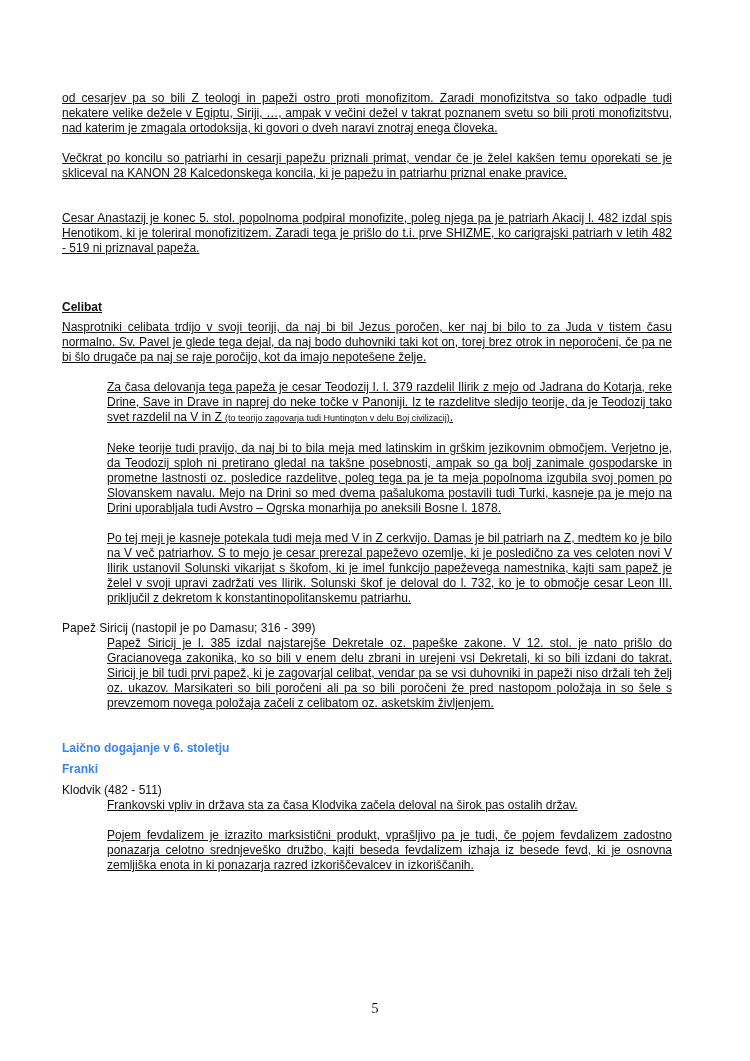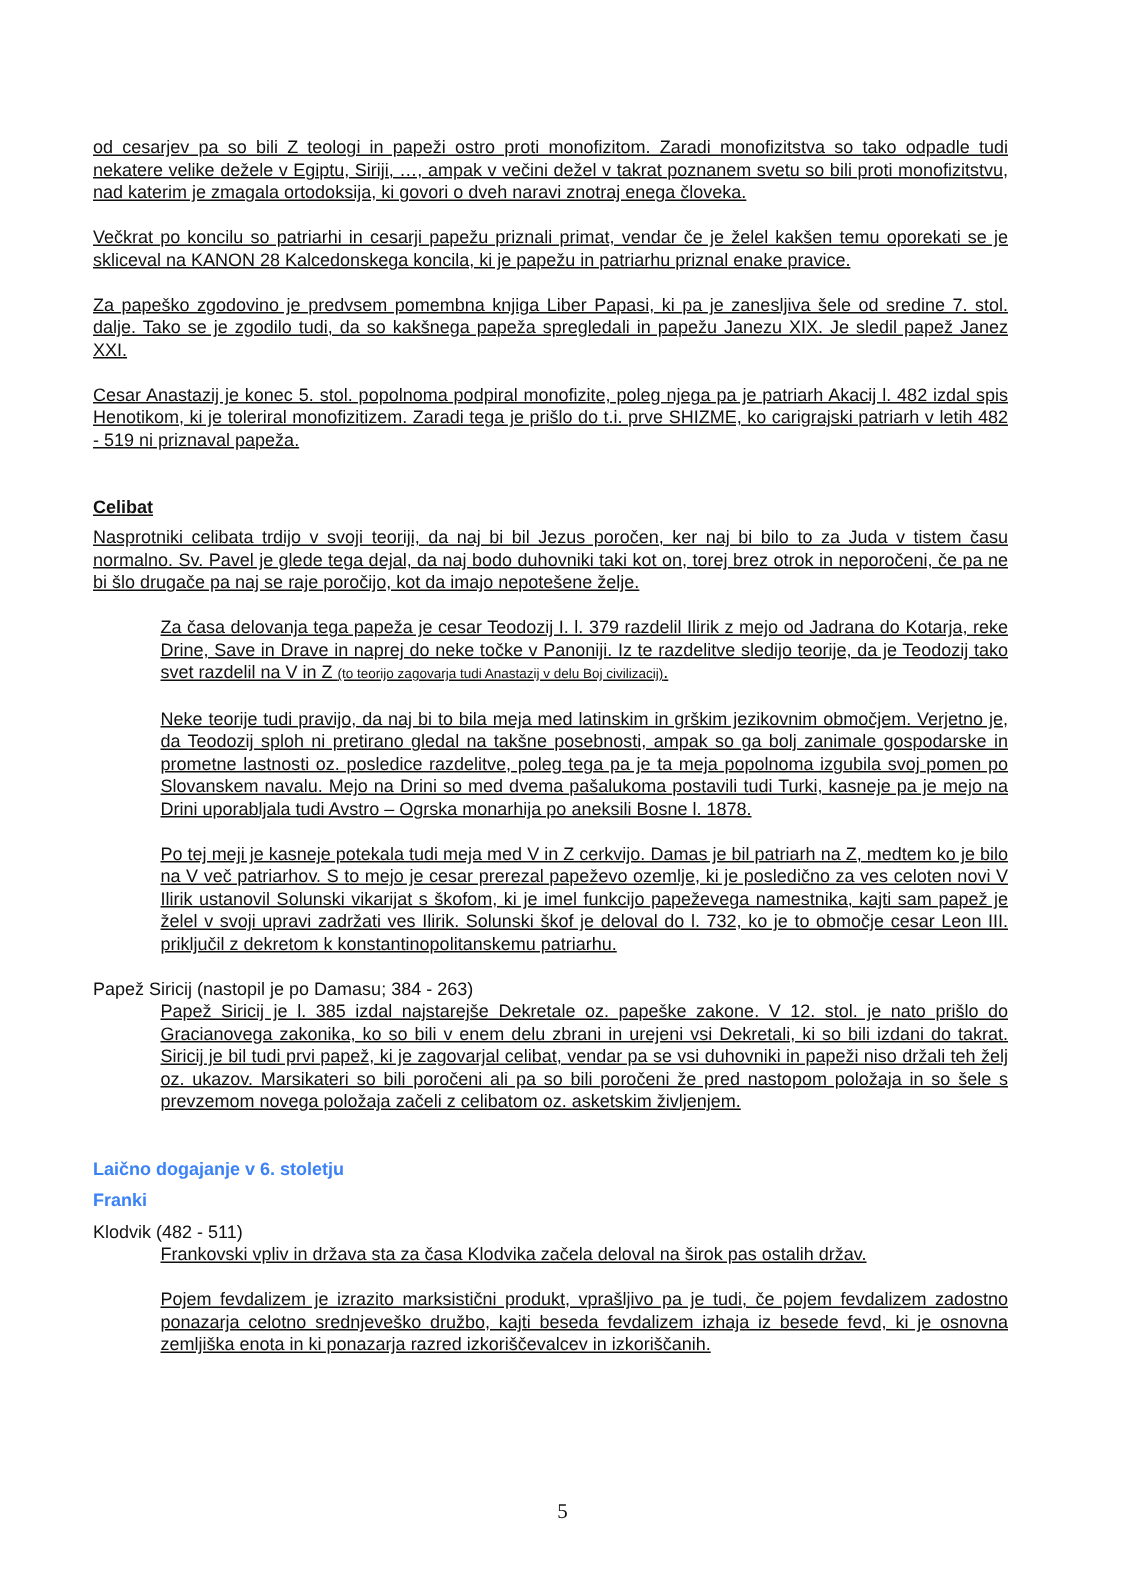--- a/index.html
+++ b/index.html
@@ -4,57 +4,56 @@
 <style>
   html, body { margin: 0; padding: 0; background: #ffffff; }
   body { width: 750px; height: 1061px; position: relative; overflow: hidden; }
   .page {
     position: absolute; left: 62px; top: 91px; width: 610px;
     font-family: "Liberation Sans", sans-serif; font-size: 12px; line-height: 15px;
     color: #111111;
   }
   p { margin: 0; text-align: justify; text-decoration: underline; }
   .gap { height: 15px; }
-  .heading-u { font-weight: bold; text-decoration: underline; }
+  .heading-u { font-weight: bold; text-decoration: underline; margin-top: 14px; }
   .heading-blue { font-weight: bold; color: #3b82f6; }
   .indent { padding-left: 45px; }
   .small { font-size: 9px; }
   .page-number {
     position: absolute; left: 0; width: 750px; top: 1001px; text-align: center;
     font-family: "Liberation Serif", serif; font-size: 14px; color: #111;
   }
 </style>
 </head>
 <body>
 
 <div class="page">
   <p>od cesarjev pa so bili Z teologi in papeži ostro proti monofizitom. Zaradi monofizitstva so tako odpadle tudi nekatere velike dežele v Egiptu, Siriji, …, ampak v večini dežel v takrat poznanem svetu so bili proti monofizitstvu, nad katerim je zmagala ortodoksija, ki govori o dveh naravi znotraj enega človeka.</p>
   <div class="gap"></div>
   <p>Večkrat po koncilu so patriarhi in cesarji papežu priznali primat, vendar če je želel kakšen temu oporekati se je skliceval na KANON 28 Kalcedonskega koncila, ki je papežu in patriarhu priznal enake pravice.</p>
   <div class="gap"></div>
-  <p>Za papeško zgodovino je predvsem pomembna knjiga Liber Papasi, ki pa je zanesljiva šele od sredine 7. stol. dalje. Tako se je zgodilo tudi, da so kakšnega papeža spregledali in papežu Janezu XIX. Je sledil papež Janez XXI.</p>
   <div class="gap"></div>
   <p>Cesar Anastazij je konec 5. stol. popolnoma podpiral monofizite, poleg njega pa je patriarh Akacij l. 482 izdal spis Henotikom, ki je toleriral monofizitizem. Zaradi tega je prišlo do t.i. prve SHIZME, ko carigrajski patriarh v letih 482 - 519 ni priznaval papeža.</p>
   <div class="gap"></div>
   <div class="gap"></div>
 
   <div class="heading-u" style="margin-bottom:5px;">Celibat</div>
   <p>Nasprotniki celibata trdijo v svoji teoriji, da naj bi bil Jezus poročen, ker naj bi bilo to za Juda v tistem času normalno. Sv. Pavel je glede tega dejal, da naj bodo duhovniki taki kot on, torej brez otrok in neporočeni, če pa ne bi šlo drugače pa naj se raje poročijo, kot da imajo nepotešene želje.</p>
   <div class="gap"></div>
 
   <div class="indent">
-    <p><span>Za časa delovanja tega papeža je cesar Teodozij I. l. 379 razdelil Ilirik z mejo od Jadrana do Kotarja, reke Drine, Save in Drave in naprej do neke točke v Panoniji. Iz te razdelitve sledijo teorije, da je Teodozij tako svet razdelil na V in Z </span><span class="small">(to teorijo zagovarja tudi Anastazij v delu Boj civilizacij)</span><span>.</span></p>
+    <p><span>Za časa delovanja tega papeža je cesar Teodozij I. l. 379 razdelil Ilirik z mejo od Jadrana do Kotarja, reke Drine, Save in Drave in naprej do neke točke v Panoniji. Iz te razdelitve sledijo teorije, da je Teodozij tako svet razdelil na V in Z </span><span class="small">(to teorijo zagovarja tudi Huntington v delu Boj civilizacij)</span><span>.</span></p>
     <div class="gap"></div>
     <p>Neke teorije tudi pravijo, da naj bi to bila meja med latinskim in grškim jezikovnim območjem. Verjetno je, da Teodozij sploh ni pretirano gledal na takšne posebnosti, ampak so ga bolj zanimale gospodarske in prometne lastnosti oz. posledice razdelitve, poleg tega pa je ta meja popolnoma izgubila svoj pomen po Slovanskem navalu. Mejo na Drini so med dvema pašalukoma postavili tudi Turki, kasneje pa je mejo na Drini uporabljala tudi Avstro – Ogrska monarhija po aneksili Bosne l. 1878.</p>
     <div class="gap"></div>
     <p>Po tej meji je kasneje potekala tudi meja med V in Z cerkvijo. Damas je bil patriarh na Z, medtem ko je bilo na V več patriarhov. S to mejo je cesar prerezal papeževo ozemlje, ki je posledično za ves celoten novi V Ilirik ustanovil Solunski vikarijat s škofom, ki je imel funkcijo papeževega namestnika, kajti sam papež je želel v svoji upravi zadržati ves Ilirik. Solunski škof je deloval do l. 732, ko je to območje cesar Leon III. priključil z dekretom k konstantinopolitanskemu patriarhu.</p>
   </div>
   <div class="gap"></div>
 
-  <div>Papež Siricij (nastopil je po Damasu; 384 - 263)</div>
+  <div>Papež Siricij (nastopil je po Damasu; 316 - 399)</div>
   <div class="indent">
     <p>Papež Siricij je l. 385 izdal najstarejše Dekretale oz. papeške zakone. V 12. stol. je nato prišlo do Gracianovega zakonika, ko so bili v enem delu zbrani in urejeni vsi Dekretali, ki so bili izdani do takrat. Siricij je bil tudi prvi papež, ki je zagovarjal celibat, vendar pa se vsi duhovniki in papeži niso držali teh želj oz. ukazov. Marsikateri so bili poročeni ali pa so bili poročeni že pred nastopom položaja in so šele s prevzemom novega položaja začeli z celibatom oz. asketskim življenjem.</p>
   </div>
   <div class="gap"></div>
   <div class="gap"></div>
 
   <div class="heading-blue" style="margin-bottom:6px;">Laično dogajanje v 6. stoletju</div>
   <div class="heading-blue" style="margin-bottom:6px;">Franki</div>
 
   <div>Klodvik (482 - 511)</div>

